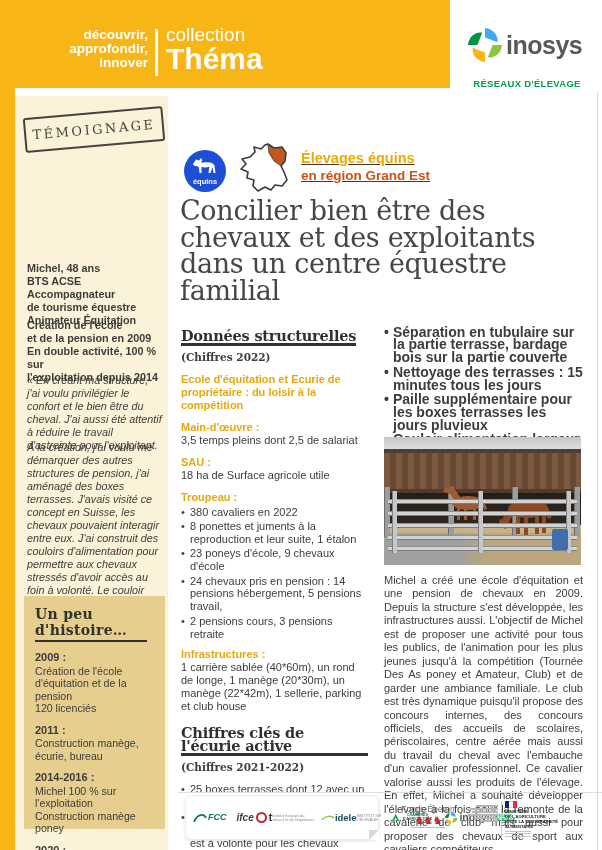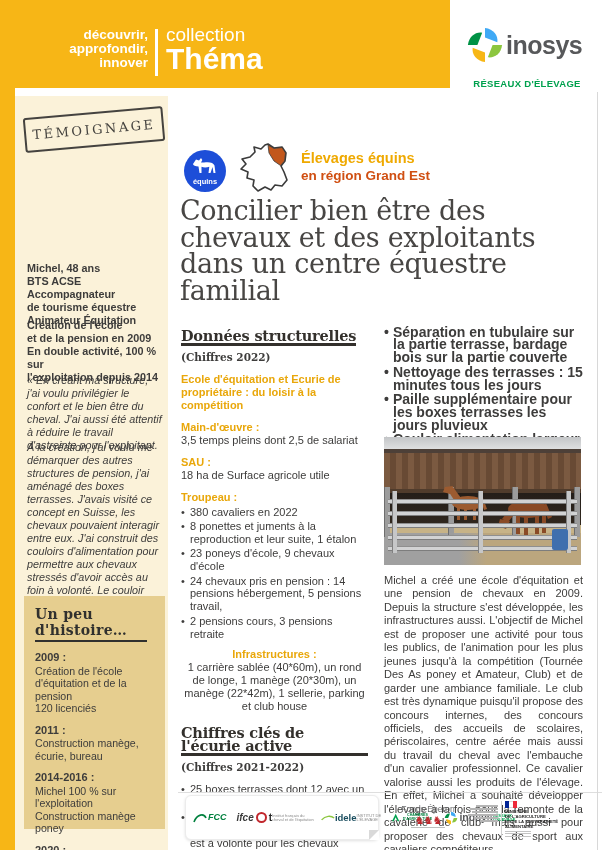--- a/index.html
+++ b/index.html
@@ -35,33 +35,33 @@
               color:#30302e;border-bottom:2.5px solid #30302e;padding-bottom:2px;letter-spacing:0.3px;}
   .hist-entry{margin-top:9px;font-size:10.6px;line-height:12.5px;}
   .hist-year{font-weight:bold;font-size:11px;margin-bottom:1px;}
 
   
   .badge{left:184px;top:150px;width:42px;height:42px;border-radius:50%;background:#1d4ed8;}
   .badge svg{position:absolute;left:7px;top:6px;}
   .badge-label{position:absolute;left:0;top:27px;width:42px;text-align:center;color:#fff;
                font-size:7.5px;font-weight:bold;}
   .map{left:237px;top:141px;}
-  .region{left:301px;top:150px;font-weight:bold;line-height:17px;}
+  .region{left:301px;top:150px;font-weight:bold;line-height:17px;text-decoration:underline;}
   .region .l1{color:#efa900;font-size:14.5px;}
   .region .l2{color:#d04f12;font-size:13.5px;}
   .title{left:180px;top:198px;width:415px;font-family:"DejaVu Serif",serif;font-size:27px;
          line-height:26.5px;color:#484644;letter-spacing:-0.3px;}
 
   
   .colL{left:181px;top:329px;width:187px;font-size:11px;line-height:13px;}
   .h2{display:inline-block;font-family:"DejaVu Serif",serif;font-weight:bold;font-size:14.5px;
       color:#33302c;border-bottom:3px solid #33302c;padding-bottom:1px;letter-spacing:-0.2px;}
   .h2sub{font-family:"DejaVu Serif",serif;font-weight:bold;font-size:10.5px;margin-top:5px;}
   .gold{color:#e9a70a;font-weight:bold;}
-  .mt9{margin-top:9px;} .mt7{margin-top:7px;text-align:center;} .mt13{margin-top:13px;}
+  .mt9{margin-top:9px;} .mt7{margin-top:7px;} .mt13{margin-top:13px;}
   .li{position:relative;padding-left:9px;margin-top:1.5px;line-height:12.9px;}
   .li::before{content:"•";position:absolute;left:0;top:0;}
   .colR{left:384px;top:324px;width:200px;font-size:14px;line-height:13px;font-weight:bold;}
   .para{left:384px;top:574px;width:199px;font-size:11px;line-height:13.45px;text-align:justify;}
 
   
   .photo{left:384px;top:437px;width:197px;height:128px;overflow:hidden;background:#b5a88f;}
   .ph{position:absolute;}
   .sky{left:0;top:0;width:197px;height:14px;background:linear-gradient(#c3c5c7,#e3e4e5);}
   .roofedge{left:0;top:12px;width:197px;height:5px;background:#4d4038;}

